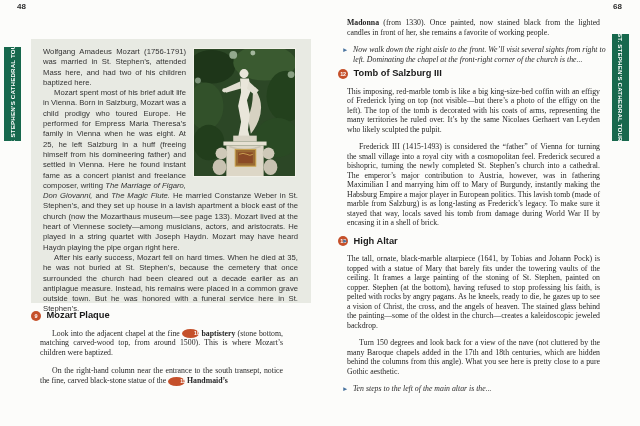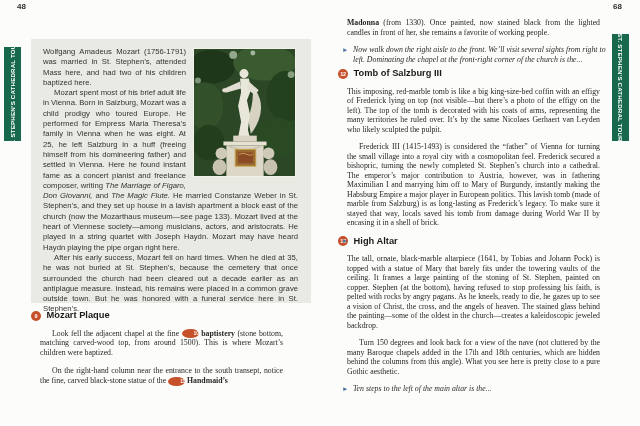--- a/index.html
+++ b/index.html
@@ -111,21 +111,21 @@
     <p class="sb-p"><span>Wolfgang Amadeus Mozart (1756-1791) was married in St. Stephen’s, attended Mass here, and had two of his children baptized here.</span></p>
     <p class="sb-p sb-ind"><span>Mozart spent most of his brief adult life in Vienna. Born in Salzburg, Mozart was a child prodigy who toured Europe. He performed for Empress Maria Theresa’s family in Vienna when he was eight. At 25, he left Salzburg in a huff (freeing himself from his domineering father) and settled in Vienna. Here he found instant fame as a concert pianist and freelance composer, writing </span><span class="run-i">The Marriage of Figaro, Don Giovanni,</span><span> and </span><span class="run-i">The Magic Flute.</span><span> He married Constanze Weber in St. Stephen’s, and they set up house in a lavish apartment a block east of the church (now the Mozarthaus museum—see page 133). Mozart lived at the heart of Viennese society—among musicians, actors, and aristocrats. He played in a string quartet with Joseph Haydn. Mozart may have heard Haydn playing the pipe organ right here.</span></p>
     <p class="sb-p sb-ind"><span>After his early success, Mozart fell on hard times. When he died at 35, he was not buried at St. Stephen’s, because the cemetery that once surrounded the church had been cleared out a decade earlier as an antiplague measure. Instead, his remains were placed in a common grave outside town. But he was honored with a funeral service here in St. Stephen’s.</span></p>
   </div>
 
   <div class="body-left">
     <h3 class="sec-head">
       <span class="num-badge head-badge">9</span>
       <span>Mozart Plaque</span>
     </h3>
-    <p class="bp ind"><span>Look fell the adjacent chapel at the fine </span><span class="num-badge">10</span><span> </span><span class="run-b">baptistery</span><span> (stone bottom, matching carved-wood top, from around 1500). This is where Mozart’s children were baptized.</span></p>
+    <p class="bp ind"><span>Look into the adjacent chapel at the fine </span><span class="num-badge">10</span><span> </span><span class="run-b">baptistery</span><span> (stone bottom, matching carved-wood top, from around 1500). This is where Mozart’s children were baptized.</span></p>
     <p class="bp ind"><span>On the right-hand column near the entrance to the south transept, notice the fine, carved black-stone statue of the </span><span class="num-badge">11</span><span> </span><span class="run-b">Handmaid’s</span></p>
   </div>
 
   <div class="body-right">
     <p class="bp"><span class="run-b">Madonna</span><span> (from 1330). Once painted, now stained black from the lighted candles in front of her, she remains a favorite of working people.</span></p>
 
     <div class="walk">
       <span class="arrow">►</span>
       <span>Now walk down the right aisle to the front. We’ll visit several sights from right to left. Dominating the chapel at the front-right corner of the church is the...</span>
     </div>

